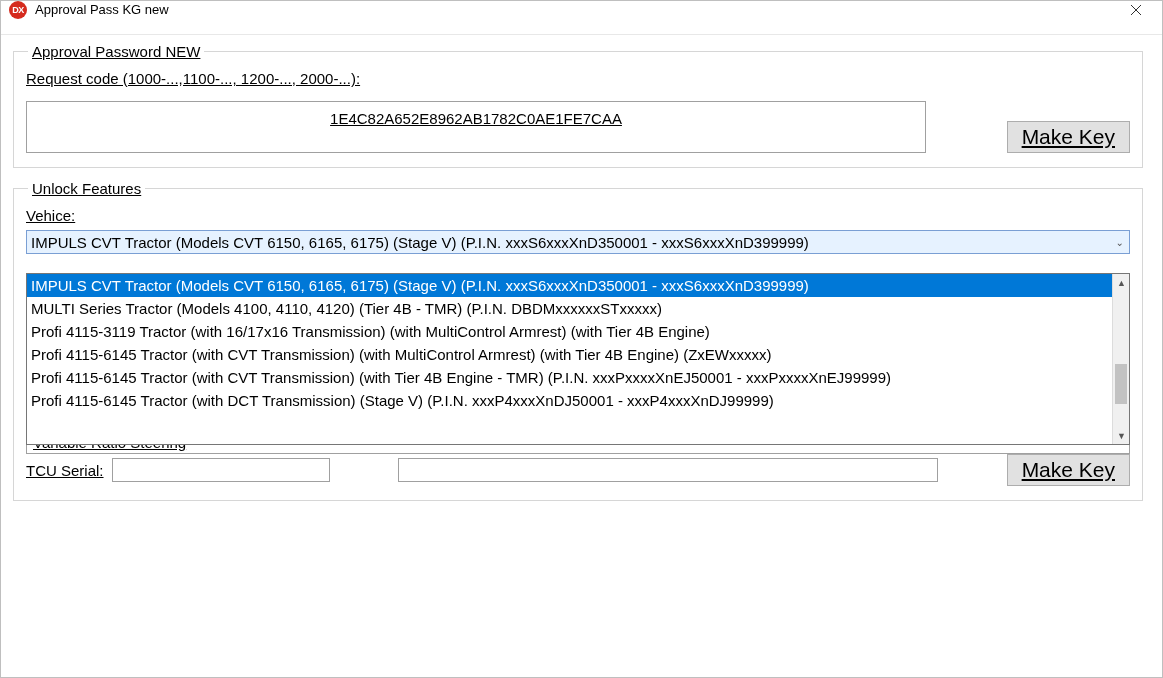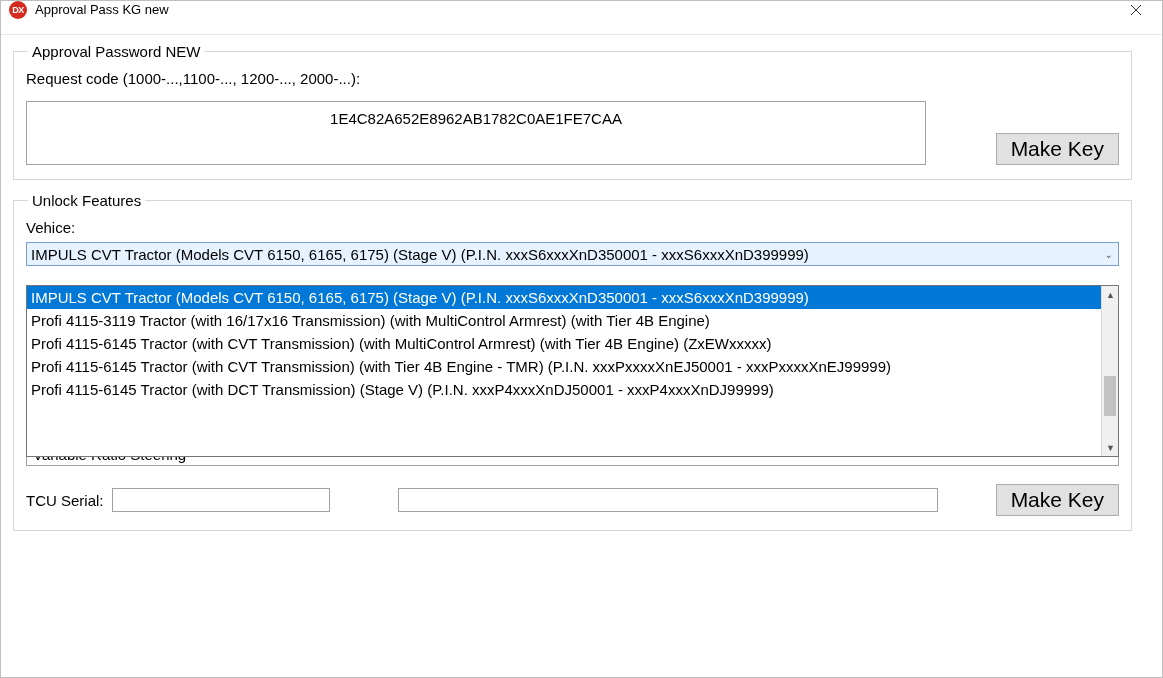--- a/index.html
+++ b/index.html
@@ -44,21 +44,22 @@
   .titlebar-title { flex: 1; font-size: 13px; }
   .close-btn {
     width: 40px; height: 28px;
     display: flex; align-items: center; justify-content: center;
     cursor: pointer;
   }
   .close-btn svg { stroke: #333; stroke-width: 1; }
   .client {
     position: absolute;
     top: 34px; left: 0; right: 0; bottom: 0;
-    padding: 8px 30px 12px 12px;
+    padding: 8px 19px 12px 12px;
+    text-decoration: underline;
   }
   fieldset.group {
     border: 1px solid #d6d6d6;
     margin: 0 0 12px 0;
     padding: 10px 12px 14px 12px;
     position: relative;
   }
   fieldset.group > legend {
     font-size: 15px;
     padding: 0 4px;
@@ -76,21 +77,21 @@
     outline: none;
   }
   .row-key {
     display: flex;
     align-items: stretch;
     gap: 14px;
     margin-top: 14px;
   }
   .keyout {
     flex: 0 0 900px;
-    height: 64px;
+    height: 52px;
     border: 1px solid #a0a0a0;
     display: flex;
     align-items: flex-start;
     justify-content: center;
     padding-top: 8px;
     font-size: 15px;
     overflow: hidden;
   }
   .btn {
     min-width: 110px;
@@ -179,21 +180,21 @@
     overflow: hidden;
     padding: 0 6px;
     font-size: 15px;
     line-height: 19px;
     color: #000;
   }
   .bottom-row {
     display: flex;
     align-items: center;
     gap: 8px;
-    margin-top: 18px;
+    margin-top: 0;
   }
   .bottom-row .lbl { font-size: 15px; }
   input.tx {
     height: 24px;
     border: 1px solid #a0a0a0;
     font-family: inherit;
     font-size: 15px;
     padding: 0 4px;
     outline: none;
   }
@@ -237,20 +238,21 @@
       <div class="label">Vehice:</div>
 
       <div class="combo-wrapper">
         <input class="combo" readonly="" value="IMPULS CVT Tractor (Models CVT 6150, 6165, 6175) (Stage V) (P.I.N. xxxS6xxxXnD350001 - xxxS6xxxXnD399999)" style="">
         <span class="combo-arrow">⌄</span>
       </div>
 
       <div class="dropdown">
         <div class="dd-list" id="dd-list">
             <div class="dd-item sel">IMPULS CVT Tractor (Models CVT 6150, 6165, 6175) (Stage V) (P.I.N. xxxS6xxxXnD350001 - xxxS6xxxXnD399999)</div>
+            <div class="dd-item">MULTI Series Tractor (Models 4100, 4110, 4120) (Tier 4B - TMR) (P.I.N. DBDMxxxxxxSTxxxxx)</div>
             <div class="dd-item">Profi 4115-3119 Tractor (with 16/17x16 Transmission) (with MultiControl Armrest) (with Tier 4B Engine)</div>
             <div class="dd-item">Profi 4115-6145 Tractor (with CVT Transmission) (with MultiControl Armrest) (with Tier 4B Engine) (ZxEWxxxxx)</div>
             <div class="dd-item">Profi 4115-6145 Tractor (with CVT Transmission) (with Tier 4B Engine - TMR) (P.I.N. xxxPxxxxXnEJ50001 - xxxPxxxxXnEJ99999)</div>
             <div class="dd-item">Profi 4115-6145 Tractor (with DCT Transmission) (Stage V) (P.I.N. xxxP4xxxXnDJ50001 - xxxP4xxxXnDJ99999)</div>
           </div>
         <div class="dd-scroll">
           <div class="arrow">▲</div>
           <div class="thumb"></div>
           <div class="arrow" style="position:absolute;bottom:0;left:0">▼</div>
         </div>

